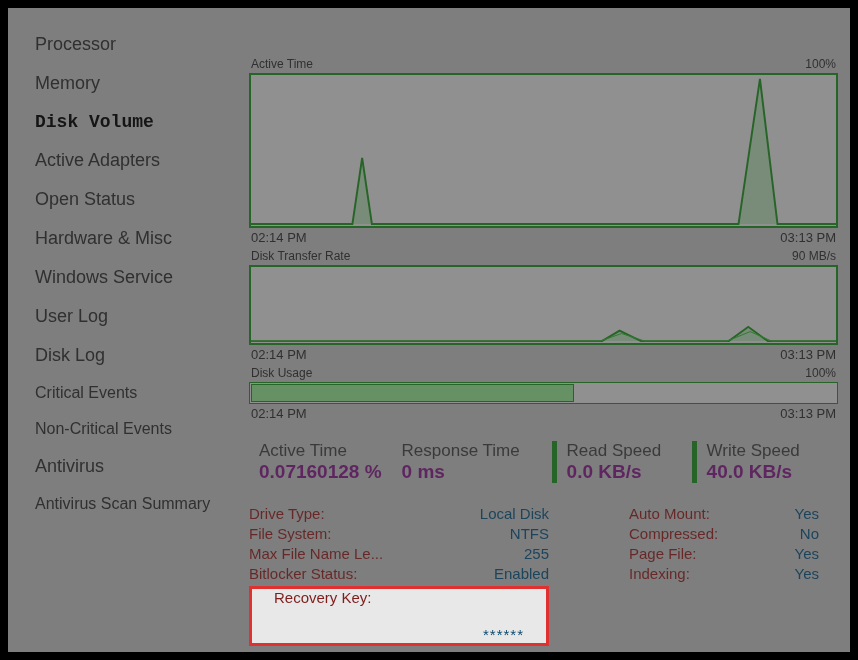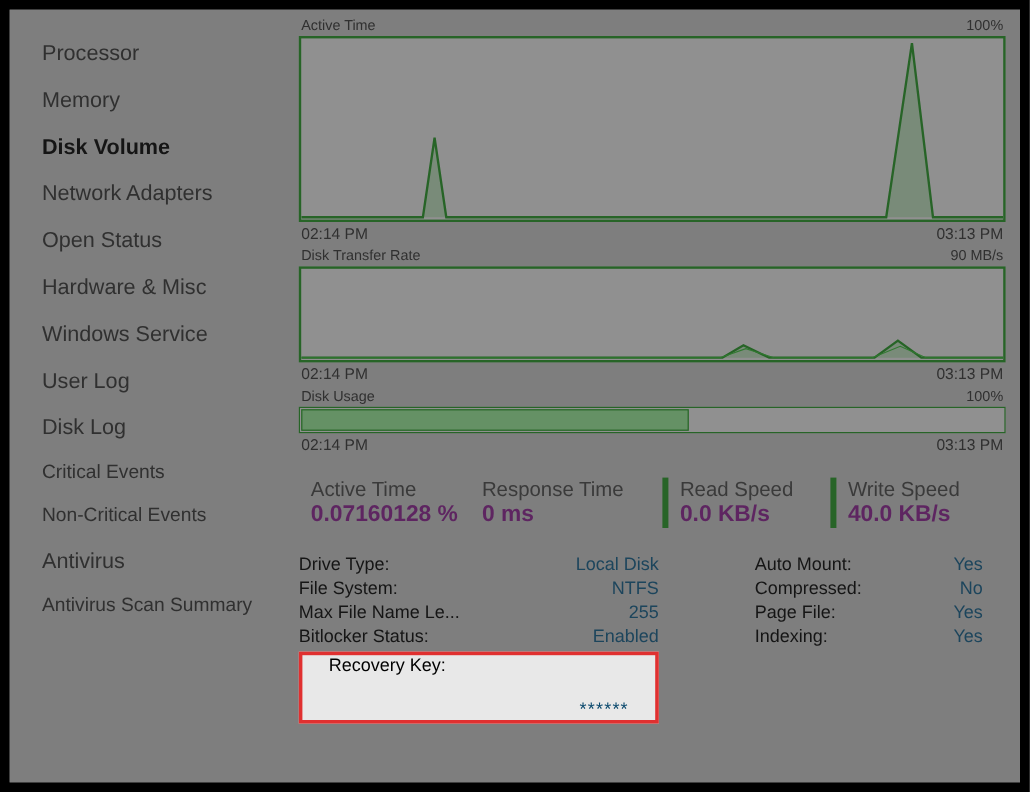--- a/index.html
+++ b/index.html
@@ -33,27 +33,28 @@
     padding-top:20px;
     padding-left:6px;
     display:flex;
     flex-direction:column;
     gap:18px;
     color:#2a2a2a;
     font-size:18px;
     margin-left:17px;
   }
   .sidebar .nav-item { cursor:pointer; }
-  .sidebar .nav-item.active { font-weight:700; color:#000; }
+  .sidebar .nav-item.active { font-weight:700; color:#000;font-family:Liberation Mono, monospace; }
   .sidebar .nav-item.small { font-size:16px; }
   .main {
     flex:1;
     display:flex;
     flex-direction:column;
     padding-right:4px;
+    justify-content:flex-end;
   }
   .chart-block { margin-bottom:4px; }
   .chart-header {
     display:flex; justify-content:space-between;
     font-size:12px; color:#2a2a2a;
     padding:0 2px 2px 2px;
   }
   .chart-box {
     border:2px solid #1c7a1c;
     background:#bdbdbd;
@@ -94,21 +95,21 @@
     display:flex;
     margin-top:22px;
     gap:80px;
     color:#2a2a2a;
   }
   .details .col {
     display:flex; flex-direction:column; gap:3px;
     font-size:15px;
   }
   .details .row { display:flex; justify-content:space-between; gap:20px; }
-  .details .row .k { color:#000000; }
+  .details .row .k { color:#7f1d1d; }
   .details .row .v { color:#0c4a6e; text-align:right; min-width:70px; }
   .details .col.left { width:300px; }
   .details .col.right { width:190px; }
 
   .recovery-highlight {
     position:relative;
     border:3px solid #e03030;
     background:#e8e8e8;
     padding:0 22px;
     margin-top:1px;
@@ -121,21 +122,21 @@
 </head>
 <body>
 
 <div class="frame">
   <div class="content">
 
     <nav class="sidebar">
       <div class="nav-item">Processor</div>
       <div class="nav-item">Memory</div>
       <div class="nav-item active">Disk Volume</div>
-      <div class="nav-item">Network Adapters</div>
+      <div class="nav-item">Active Adapters</div>
       <div class="nav-item">Open Status</div>
       <div class="nav-item">Hardware &amp; Misc</div>
       <div class="nav-item">Windows Service</div>
       <div class="nav-item">User Log</div>
       <div class="nav-item">Disk Log</div>
       <div class="nav-item small">Critical Events</div>
       <div class="nav-item small">Non-Critical Events</div>
       <div class="nav-item">Antivirus</div>
       <div class="nav-item small">Antivirus Scan Summary</div>
     </nav>

